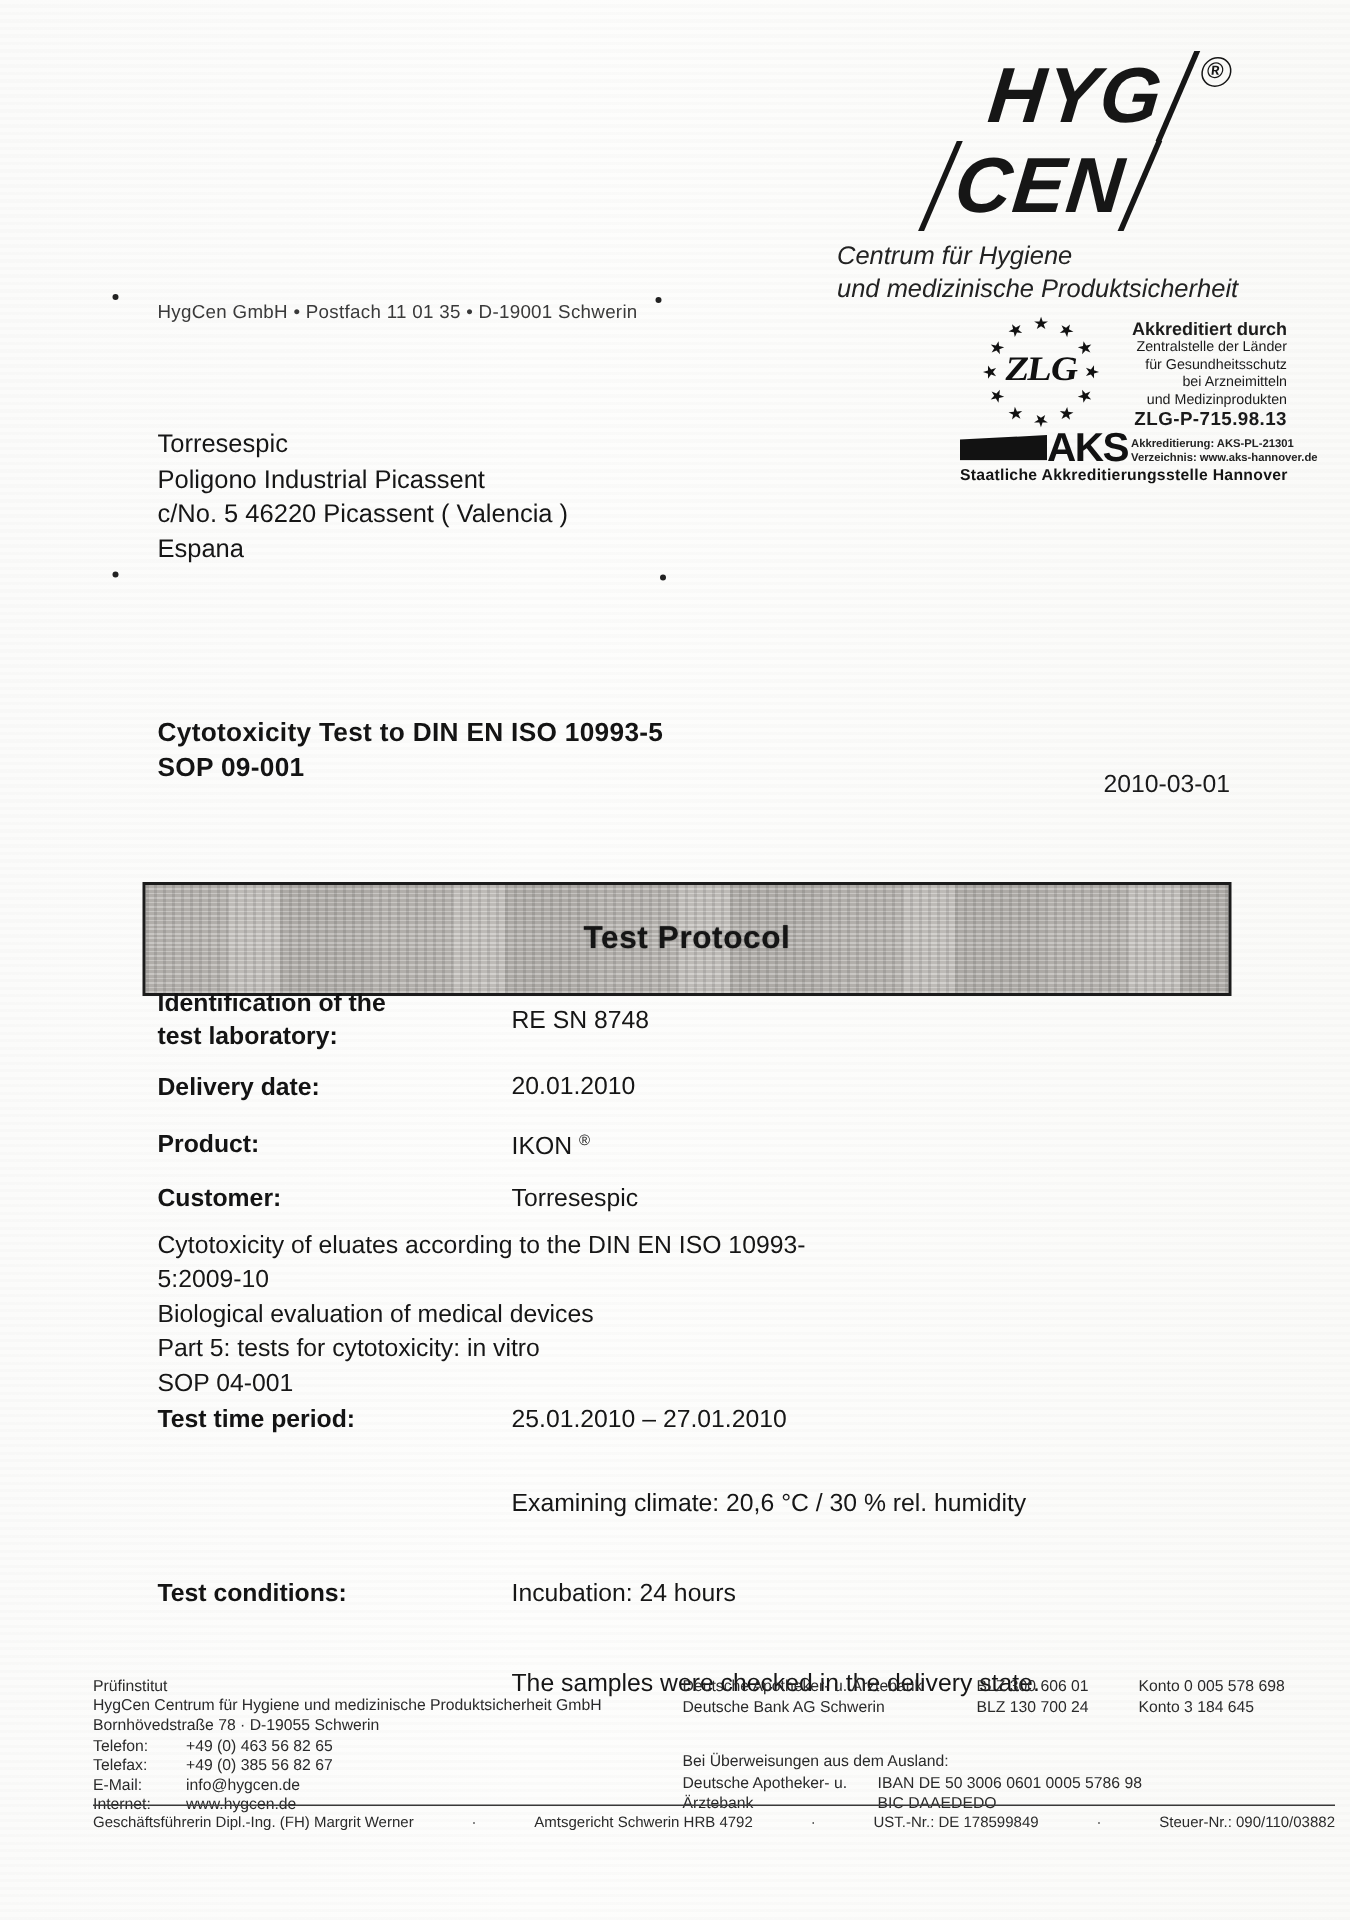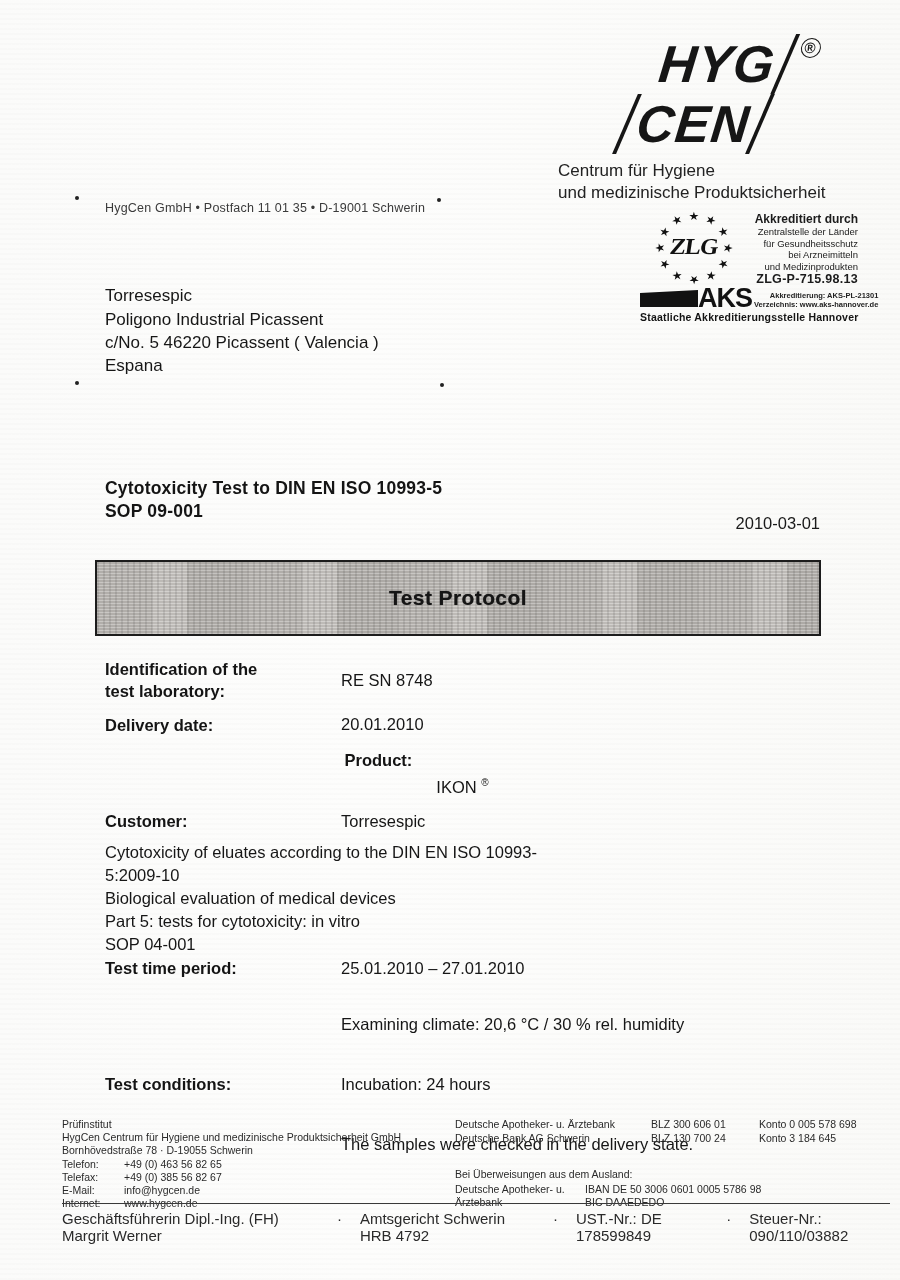--- a/index.html
+++ b/index.html
@@ -19,21 +19,21 @@
                font-size:52px; letter-spacing:1px; color:#161616; transform:skewX(-6deg); }
   .logo-row { display:flex; align-items:center; height:56px; line-height:56px; }
   .logo-row1 { padding-left:98px; }
   .logo-row2 { padding-left:62px; margin-top:4px; }
   .stroke { display:inline-block; width:4px; height:60px; background:#161616;
             transform:skewX(-18deg); margin:0 8px; }
   .logo-reg { font-size:15px; font-weight:bold; font-style:normal; vertical-align:top;
               position:relative; top:-16px; left:4px; border:1.5px solid #161616;
               border-radius:50%; width:20px; height:20px; display:inline-flex;
               align-items:center; justify-content:center; }
-  .logo-sub { margin-top:6px; font-size:17px; line-height:22px; color:#222; }
+  .logo-sub { margin-top:6px; font-style:italic; font-size:17px; line-height:22px; color:#222; }
 
   
   .sender { position:absolute; top:201px; left:105px; font-size:12.5px; color:#3a3a3a; letter-spacing:.2px; }
   .dot { position:absolute; width:4px; height:4px; background:#222; border-radius:50%; }
 
   
   .zlg { position:absolute; top:208px; left:638px; width:112px; height:80px; transform:scaleY(.95); }
   .zlg i { position:absolute; left:50%; top:50%; font-style:normal; font-size:12px; color:#111; }
   .zlg i::before { content:"★"; }
   .zlg i:nth-child(1)  { transform:translate(-50%,-50%) rotate(0deg)   translateY(-34px); }
@@ -54,52 +54,52 @@
   .zlg-text { position:absolute; top:212px; left:730px; width:128px; text-align:right;
               font-size:9.5px; line-height:11.5px; color:#1b1b1b; }
   .zlg-text .b1 { font-weight:bold; font-size:12px; line-height:14px; }
   .zlg-text .b2 { font-weight:bold; font-size:12.5px; line-height:15px; letter-spacing:.3px; }
 
   .aks { position:absolute; top:286px; left:640px; width:240px; }
   .aks-top { display:flex; align-items:flex-start; }
   .aks-bar { width:58px; height:17px; background:#121212; margin-top:4px;
              clip-path:polygon(0 18%, 100% 0, 100% 100%, 0 100%); }
   .aks-name { font-weight:bold; font-size:27px; line-height:24px; letter-spacing:-1px; color:#121212; }
-  .aks-small { font-size:7.5px; line-height:9px; color:#222; font-weight:bold; margin-top:5px; margin-left:2px;text-align:right; }
+  .aks-small { font-size:7.5px; line-height:9px; color:#222; font-weight:bold; margin-top:5px; margin-left:2px; }
   .aks-bottom { font-weight:bold; font-size:10.5px; letter-spacing:.2px; margin-top:1px; color:#141414; }
 
   
   .recipient { position:absolute; top:284px; left:105px; font-size:17px; line-height:23.5px; color:#161616; white-space:pre-line; }
   .country { position:absolute; top:356px; left:105px; font-size:17px; color:#161616; }
 
   
   .doc-title { position:absolute; top:477px; left:105px; font-size:17.5px; font-weight:bold;
                line-height:23px; color:#141414; white-space:pre-line; letter-spacing:.2px; }
   .doc-date { position:absolute; top:514px; left:520px; width:300px; text-align:right;
               font-size:16.5px; color:#1a1a1a; }
 
   
-  .banner { position:absolute; top:560px; left:95px; width:726px; height:76px;
+  .banner { position:absolute; top:588px; left:95px; width:726px; height:76px;
     border:2px solid #1c1c1c;
     background:
       repeating-linear-gradient(90deg, rgba(0,0,0,0.09) 0 2px, rgba(0,0,0,0) 2px 6px),
       repeating-linear-gradient(0deg, rgba(255,255,255,0.22) 0 1px, rgba(0,0,0,0.05) 1px 3px),
       repeating-linear-gradient(90deg, #bab7b3 0 55px, #c7c4c0 55px 90px, #b5b2ae 90px 150px),
       linear-gradient(#c0bdb9,#c0bdb9);
     display:flex; align-items:center; justify-content:center; }
   .banner span { font-size:21px; font-weight:bold; color:#151515; letter-spacing:.4px;
                  text-shadow:0 0 1px rgba(0,0,0,.55); }
 
   
   .fields { position:absolute; top:658px; left:105px; width:715px; font-size:16.5px; }
   .frow { display:flex; align-items:center; }
   .flabel { width:236px; flex:none; font-weight:bold; line-height:22px; white-space:pre-line; color:#141414; }
   .fvalue { flex:1; line-height:23px; white-space:pre-line; color:#161616; }
   .fvalue sup { font-size:10px; }
-  .mb1 { margin-bottom:11px; } .mb2 { margin-bottom:13px; } .mb3 { margin-bottom:11px;flex-direction:column; }
+  .mb1 { margin-bottom:11px; } .mb2 { margin-bottom:13px; } .mb3 { margin-bottom:11px; }
   .mb4 { margin-bottom:8px; }  .mb5 { margin-bottom:1px; }  .mb6 { margin-bottom:10px; }
   .fpara { margin-bottom:14px; line-height:23px; }
   .fpara:last-child { margin-bottom:0; }
 
   .page-ref { position:absolute; top:1013px; left:420px; width:385px; text-align:right;
               font-size:15px; color:#1a1a1a; white-space:pre; }
 
   
   .footer { position:absolute; top:1118px; left:62px; width:828px; font-size:10.5px;
             line-height:13px; color:#2a2a2a; }
@@ -111,21 +111,21 @@
   .brow { display:flex; margin-bottom:1px; }
   .bname { width:196px; flex:none; }
   .bblz { width:108px; flex:none; }
   .f-foreign { position:absolute; top:50px; left:393px; width:435px; }
   .f-foreign .note { margin-bottom:2px; }
   .ibanrow { display:flex; }
   .ibanrow .bname { width:130px; }
   .ibanblock { white-space:pre-line; }
   .rule { position:absolute; top:1203px; left:62px; width:828px; border-top:1.5px solid #3a3a3a; }
   .legal { position:absolute; top:1210px; left:62px; width:828px; display:flex;
-           justify-content:space-between; align-items:baseline; font-size:15px; color:#2a2a2a;gap:18px; }
+           justify-content:space-between; align-items:baseline; font-size:10px; color:#2a2a2a;gap:18px; }
   .legal .sep::before { content:"·"; }
 </style>
 </head>
 <body>
 
 <div class="page">
 
   <div class="logo-wrap">
     <div class="logo-mark">
       <div class="logo-row logo-row1">

